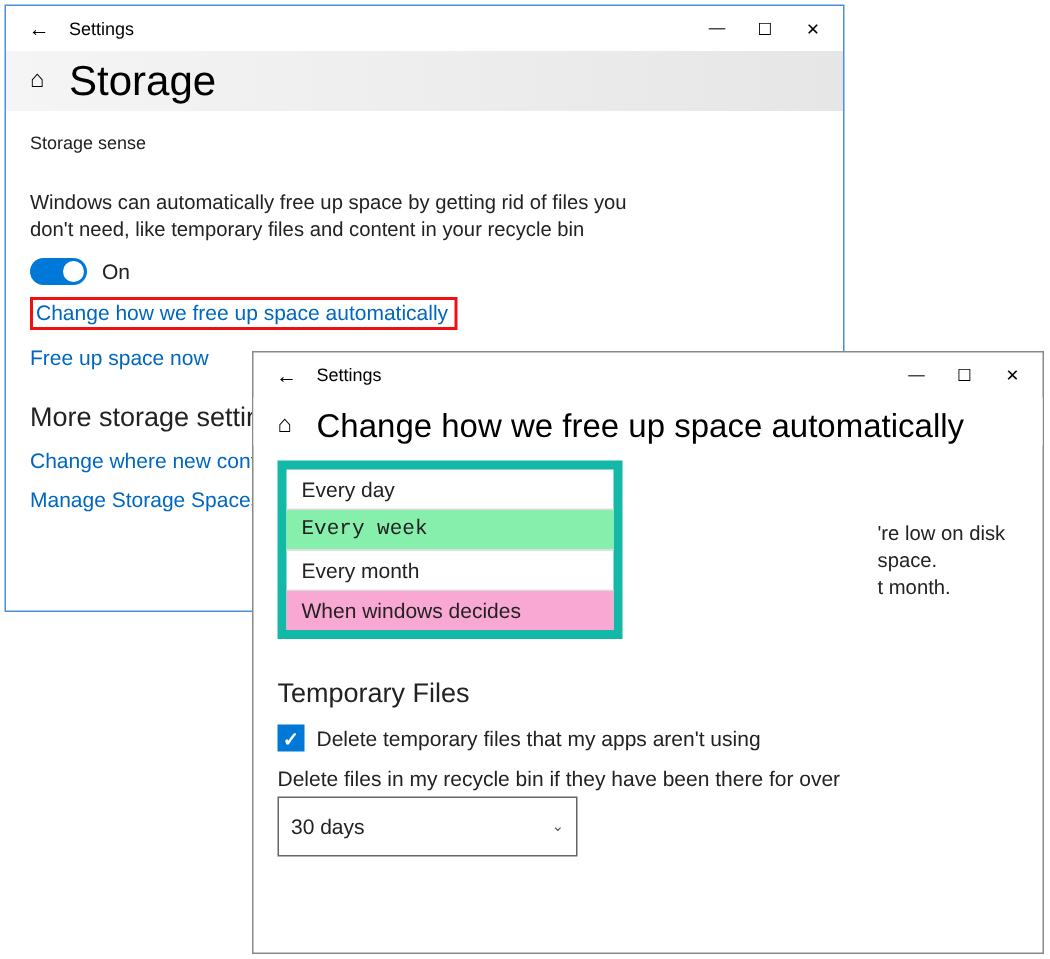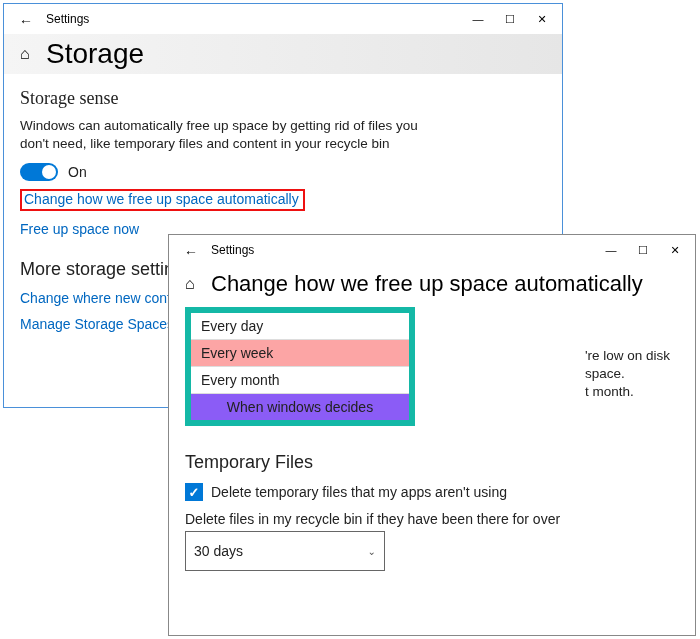--- a/index.html
+++ b/index.html
@@ -11,34 +11,34 @@
   .titlebar .back { width: 24px; text-align: center; font-size: 14px; cursor: pointer; }
   .titlebar .title { font-size: 12px; margin-left: 8px; }
   .titlebar .spacer { flex: 1; }
   .winbtn { width: 32px; height: 28px; display: flex; align-items: center; justify-content: center; font-size: 11px; cursor: pointer; }
   .gradbar { height: 40px; background: linear-gradient(to right, #f5f5f5, #e6e6e6); display: flex; align-items: center; padding-left: 16px; }
   .win2 .gradbar { background: #fff; height: auto; padding: 6px 16px 0 16px; }
   .home-icon { width: 18px; margin-right: 8px; font-size: 16px; }
   .pagetitle { font-size: 28px; font-weight: 400; }
   .win2 .pagetitle { font-size: 22px; }
   .content { padding: 10px 16px; font-size: 14px; color: #222; }
-  .section-h { font-size: 18px; margin-top: 4px; margin-bottom: 8px; font-weight: 400; font-family: Liberation Serif, serif; }
+  .section-h { font-size: 12px; margin-top: 4px; margin-bottom: 24px; font-weight: 400; }
   .desc { font-size: 13.5px; line-height: 1.35; max-width: 430px; }
   .toggle-row { display: flex; align-items: center; margin-top: 10px; }
   .toggle { width: 38px; height: 18px; background: #0078d7; border-radius: 9px; position: relative; cursor: pointer; }
   .toggle::after { content: ""; position: absolute; right: 2px; top: 2px; width: 14px; height: 14px; background: #fff; border-radius: 50%; }
   .toggle-label { margin-left: 10px; font-size: 14px; }
   .link { color: #0067c0; font-size: 14px; display: inline-block; margin-top: 10px; cursor: pointer; }
   .redbox { border: 2px solid #e11; padding: 0 4px 2px 2px; display: inline-block; }
   .more-h { font-size: 18px; margin-top: 22px; }
   .dropdown-box { border: 6px solid #14b8a6; width: 230px; position: relative; z-index: 5; }
   .dd-item { padding: 5px 10px; font-size: 14px; border-bottom: 1px solid #ddd; cursor: pointer; }
   .dd-item:last-child { border-bottom: none; }
-  .dd-hover { background: #fca5a5; }
-  .dd-selected { background: #8b5cf6; text-align: center; }
+  .dd-hover { background: #86efac; font-family: Liberation Mono, monospace; }
+  .dd-selected { background: #f9a8d4; }
   .under-text { position: absolute; left: 416px; top: 50px; font-size: 13.5px; line-height: 1.35; width: 110px; z-index: 0; }
   .win2 .content.inner { position: relative; padding-top: 10px; }
   .tf-h { font-size: 18px; margin-top: 26px; }
   .check-row { display: flex; align-items: center; margin-top: 10px; }
   .checkbox { width: 18px; height: 18px; background: #0078d7; display: flex; align-items: center; justify-content: center; color: #fff; font-size: 13px; font-weight: bold; margin-right: 8px; cursor: pointer; }
   .field-label { font-size: 14px; margin-top: 10px; }
   .select { width: 200px; height: 40px; border: 1px solid #666; display: flex; align-items: center; justify-content: space-between; padding: 0 8px; margin-top: 4px; font-size: 14px; cursor: pointer; }
   .chev { font-size: 10px; color: #555; }
 </style>
 </head>

